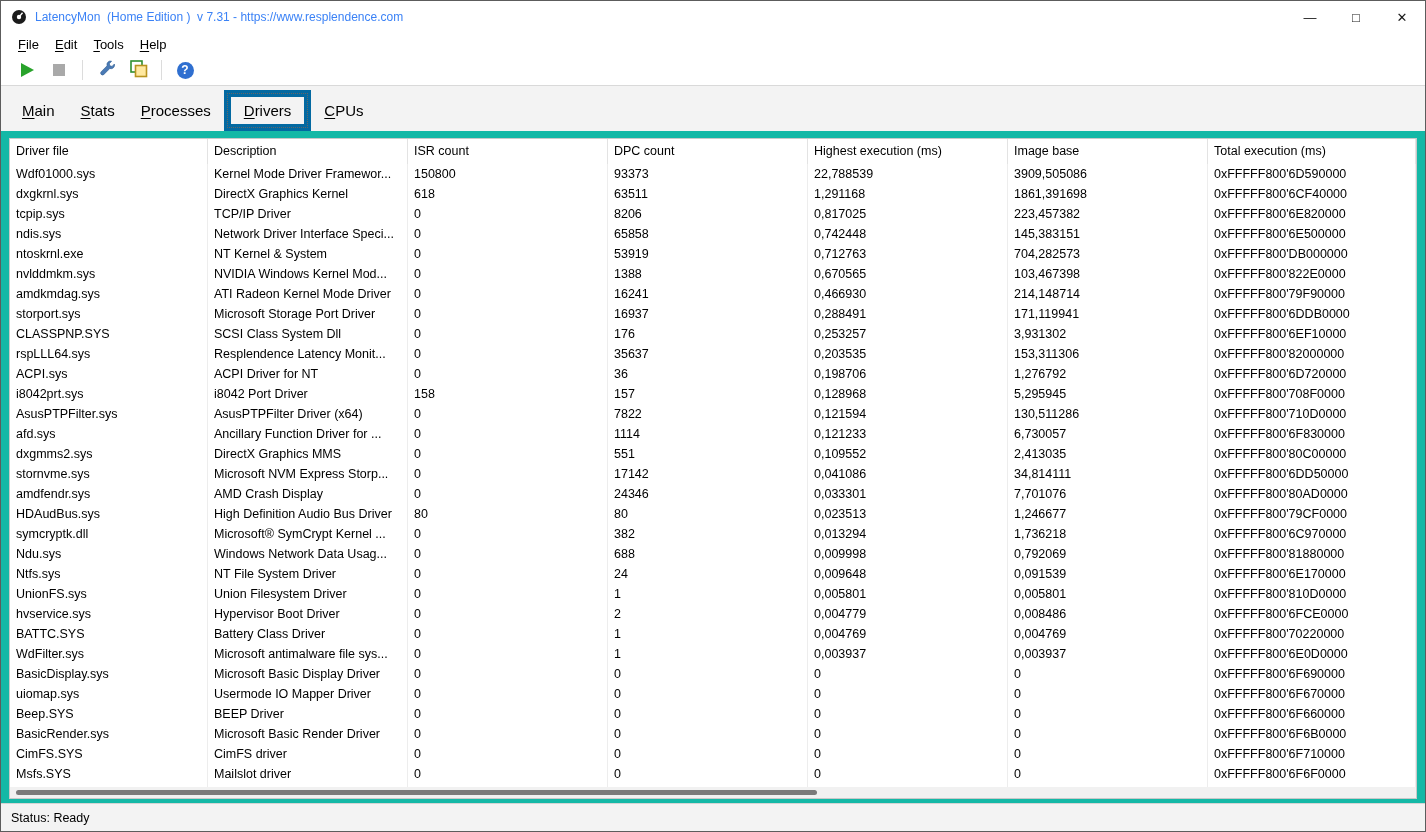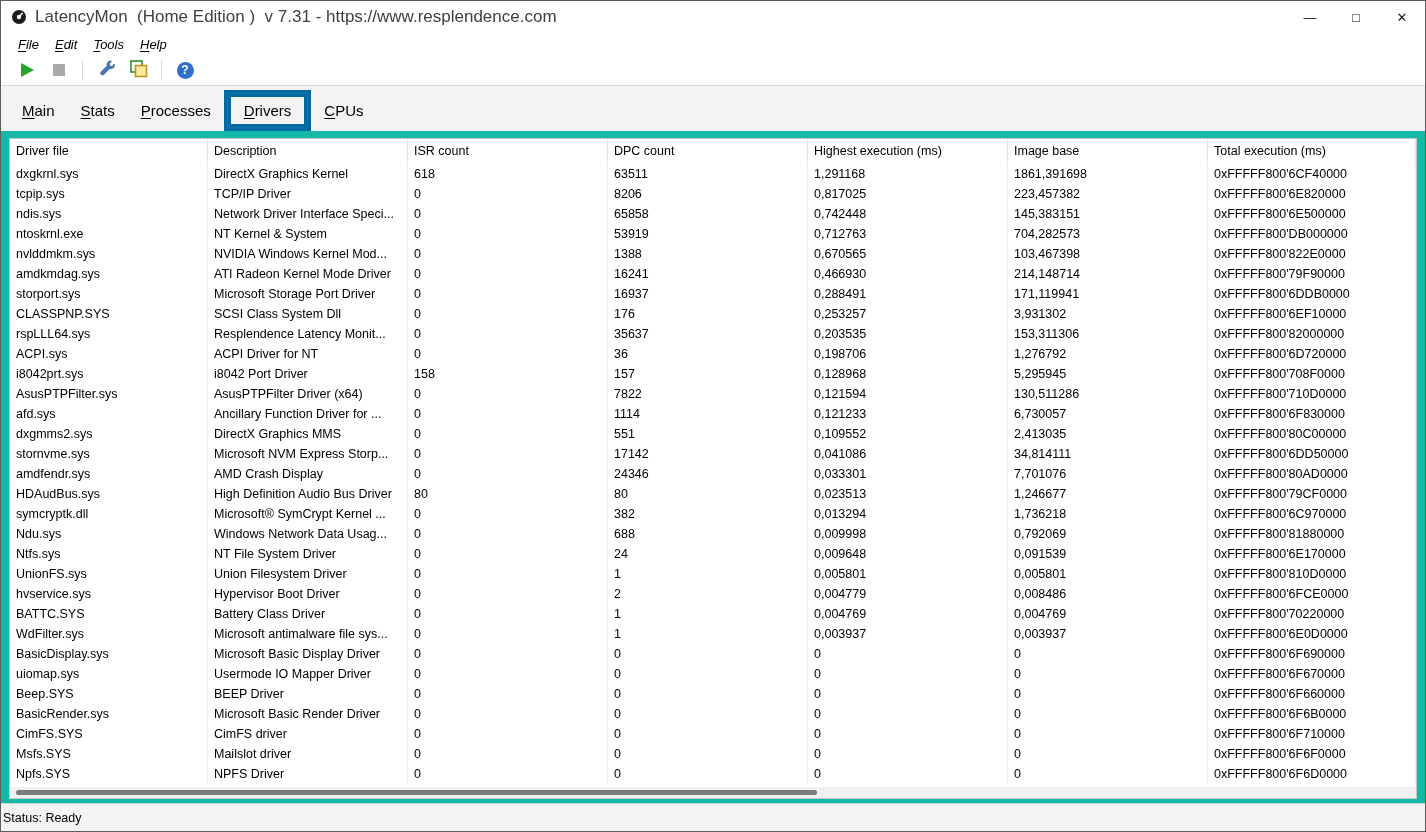--- a/index.html
+++ b/index.html
@@ -4,27 +4,27 @@
 <style>
   * { margin:0; padding:0; box-sizing:border-box; }
   html,body { width:1426px; height:832px; overflow:hidden; }
   body { font-family:"Liberation Sans", sans-serif; font-size:12.5px; color:#000; background:#fff; }
 
   .window { width:1426px; height:832px; border:1px solid #5c5c5c; display:flex; flex-direction:column; background:#f3f3f3; }
 
   
   .titlebar { flex:0 0 32px; background:#fff; display:flex; align-items:center; }
   .app-icon { width:16px; height:16px; margin:0 8px 0 10px; flex:0 0 16px; }
-  .title { font-size:17px; color:#404040; white-space:pre; }
+  .title { font-size:12px; color:#3b82f6; white-space:pre; }
   .win-controls { margin-left:auto; display:flex; height:100%; }
   .win-btn { width:46px; height:100%; display:flex; align-items:center; justify-content:center; font-size:13px; color:#161616; cursor:default; }
 
   
   .menubar { flex:0 0 22px; background:#fff; display:flex; align-items:center; padding-left:9px; font-size:13px; }
-  .menu-item { padding:2px 8px;font-style:italic; }
+  .menu-item { padding:2px 8px; }
   .menu-item u, .tab u { text-decoration:underline; text-underline-offset:2px; }
 
   
   .toolbar { flex:0 0 31px; background:#fff; border-bottom:1px solid #d9d9d9; display:flex; align-items:center; padding-left:12px; gap:4px; }
   .tbtn { width:28px; height:24px; display:flex; align-items:center; justify-content:center; background:transparent; border:none; }
   .play-shape { width:0; height:0; border-left:13px solid var(--play-green,#29a32b); border-top:7px solid transparent; border-bottom:7px solid transparent; }
   .stop-shape { width:12px; height:12px; background:var(--stop-gray,#a9a9a9); }
   .tsep { width:1px; height:20px; background:#dcdcdc; margin:0 5px; }
   .help-circle { width:17px; height:17px; border-radius:50%; background:var(--help-blue,#2f6fd0); color:#fff; font-weight:bold; font-size:12px; display:flex; align-items:center; justify-content:center; }
 
@@ -40,21 +40,21 @@
               display:flex; flex-direction:column; overflow:hidden; }
   .lv-header { display:grid; grid-template-columns:var(--cols); flex:0 0 25px; background:#fff; }
   .hcell { line-height:25px; padding:0 6px; border-right:1px solid #e3e3e3; white-space:nowrap; overflow:hidden; }
   .lv-body { flex:1 1 auto; min-height:0; overflow:hidden; }
   .lv-row { display:grid; grid-template-columns:var(--cols); height:20px; }
   .cell { line-height:20px; padding:0 6px; border-right:1px solid #ededed; white-space:nowrap; overflow:hidden; }
   .hscroll { flex:0 0 11px; background:#f1f1f1; position:relative; }
   .hthumb { position:absolute; top:3px; left:6px; height:5px; background:var(--scroll-thumb,#7a7a7a); border-radius:3px; }
 
   
-  .statusbar { flex:0 0 28px; background:#f3f3f3; border-top:1px solid #d4d4d4; display:flex; align-items:center; padding-left:2px; }
+  .statusbar { flex:0 0 28px; background:#f3f3f3; border-top:1px solid #d4d4d4; display:flex; align-items:center; padding-left:10px; }
 </style>
 </head>
 <body>
 
 <div class="window">
 
   <div class="titlebar">
     <span class="app-icon">
       <svg width="16" height="16" viewBox="0 0 16 16">
         <circle cx="8" cy="8" r="7" fill="#1b1b1b"></circle>
@@ -120,20 +120,29 @@
           <div class="hcell">Driver file</div>
           <div class="hcell">Description</div>
           <div class="hcell">ISR count</div>
           <div class="hcell">DPC count</div>
           <div class="hcell">Highest execution (ms)</div>
           <div class="hcell">Image base</div>
           <div class="hcell">Total execution (ms)</div>
         </div>
       <div class="lv-body">
           <div class="lv-row">
+            <div class="cell">Wdf01000.sys</div>
+            <div class="cell">Kernel Mode Driver Framewor...</div>
+            <div class="cell">150800</div>
+            <div class="cell">93373</div>
+            <div class="cell">22,788539</div>
+            <div class="cell">3909,505086</div>
+            <div class="cell">0xFFFFF800'6D590000</div>
+          </div>
+          <div class="lv-row">
             <div class="cell">dxgkrnl.sys</div>
             <div class="cell">DirectX Graphics Kernel</div>
             <div class="cell">618</div>
             <div class="cell">63511</div>
             <div class="cell">1,291168</div>
             <div class="cell">1861,391698</div>
             <div class="cell">0xFFFFF800'6CF40000</div>
           </div>
           <div class="lv-row">
             <div class="cell">tcpip.sys</div>

